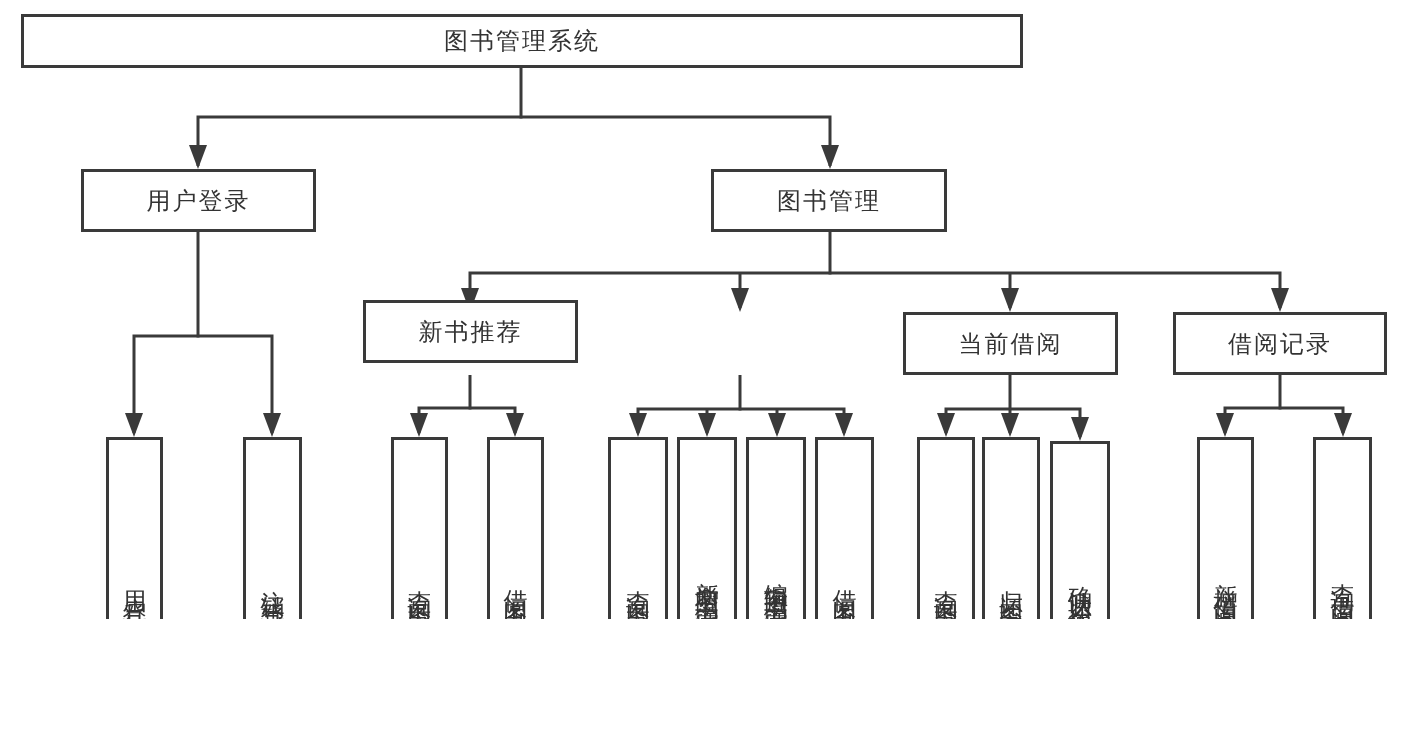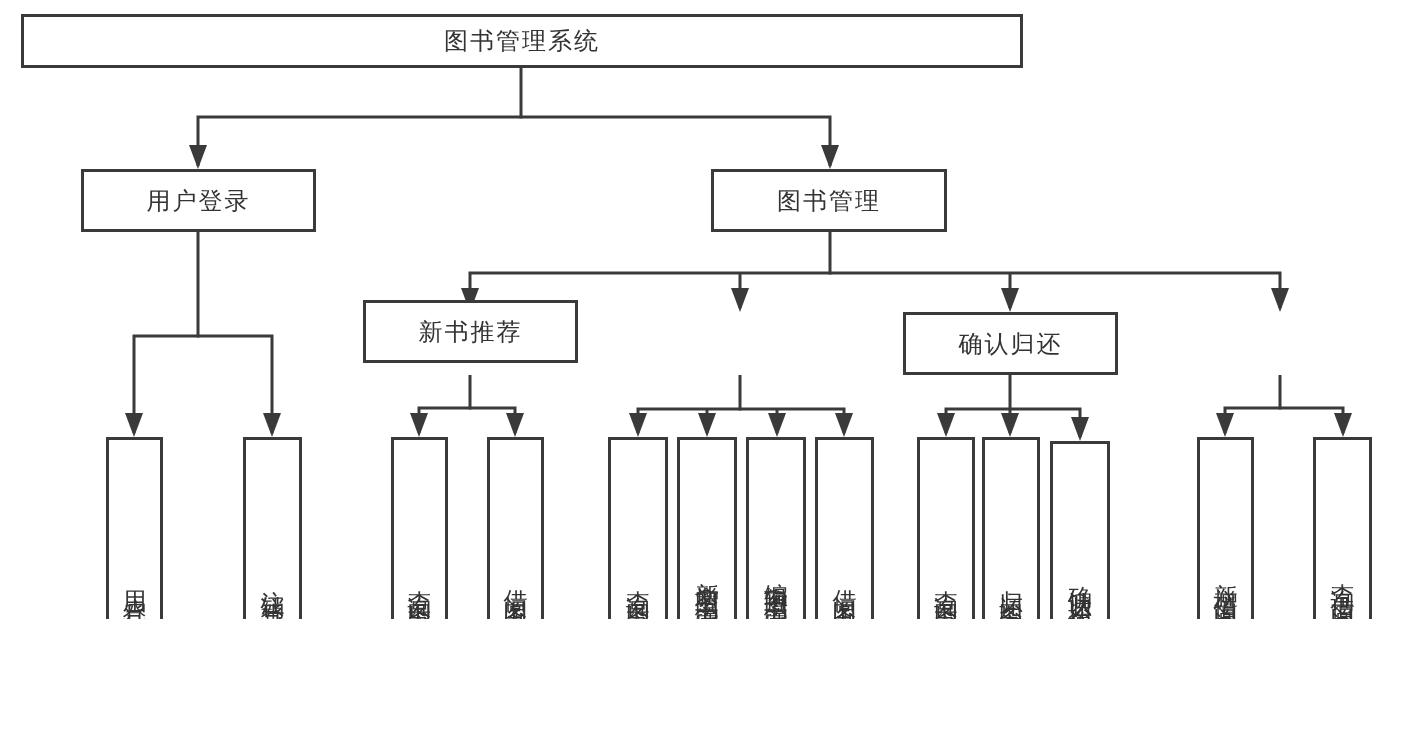--- a/index.html
+++ b/index.html
@@ -102,21 +102,22 @@
     <path class="head" d="M1216,413 L1234,413 L1225,437 Z"></path>
     <path class="head" d="M1334,413 L1352,413 L1343,437 Z"></path>
   </svg>
 
   <div class="node hnode" style="left:21px;top:14px;width:1002px;height:54px">图书管理系统</div>
 
   <div class="node hnode" style="left:81px;top:169px;width:235px;height:63px">用户登录</div>
   <div class="node hnode" style="left:711px;top:169px;width:236px;height:63px">图书管理</div>
 
   <div class="node hnode" style="left:363px;top:300px;width:215px;height:63px">新书推荐</div>
-  <div class="node hnode" style="left:903px;top:312px;width:215px;height:63px">确认归还</div>
+  <div class="node hnode" style="left:903px;top:312px;width:215px;height:63px">当前借阅</div>
+  <div class="node hnode" style="left:1173px;top:312px;width:214px;height:63px">借阅记录</div>
 
   <div class="node vnode" style="left:106px;top:437px;width:57px;height:296px">用户登录</div>
   <div class="node vnode" style="left:243px;top:437px;width:59px;height:296px">注销登录</div>
 
   <div class="node vnode" style="left:391px;top:437px;width:57px;height:296px">查询图书</div>
   <div class="node vnode" style="left:487px;top:437px;width:57px;height:296px">借阅图书</div>
 
   <div class="node vnode" style="left:608px;top:437px;width:60px;height:296px">查询图书</div>
   <div class="node vnode long" style="left:677px;top:437px;width:60px;height:296px">新增图书（管理员）</div>
   <div class="node vnode long" style="left:746px;top:437px;width:60px;height:296px">编辑图书（管理员）</div>

